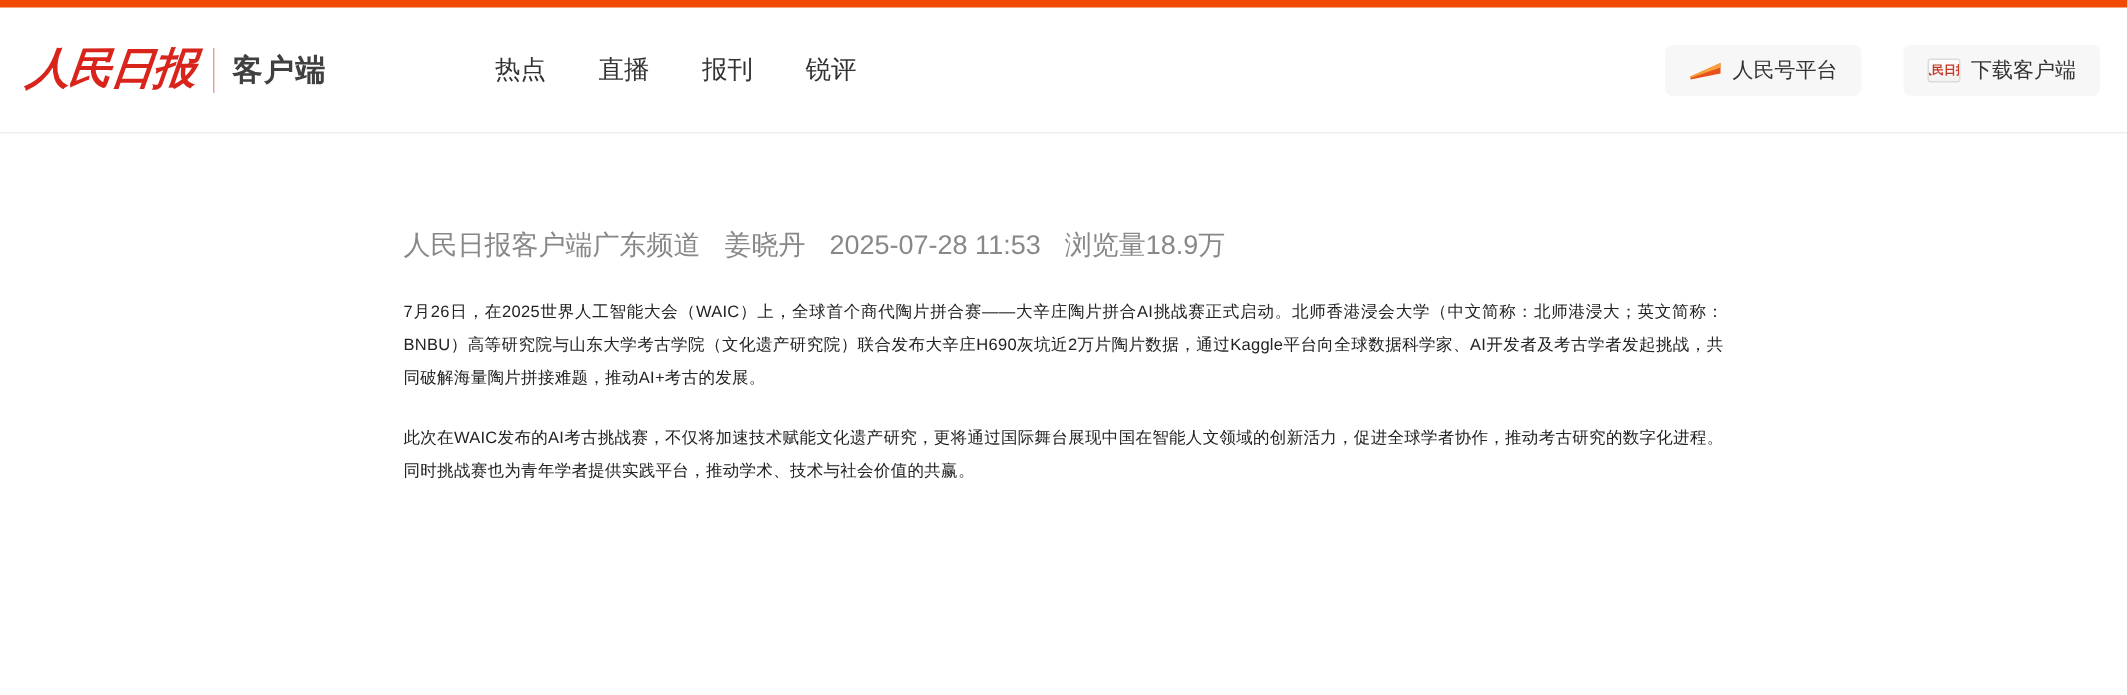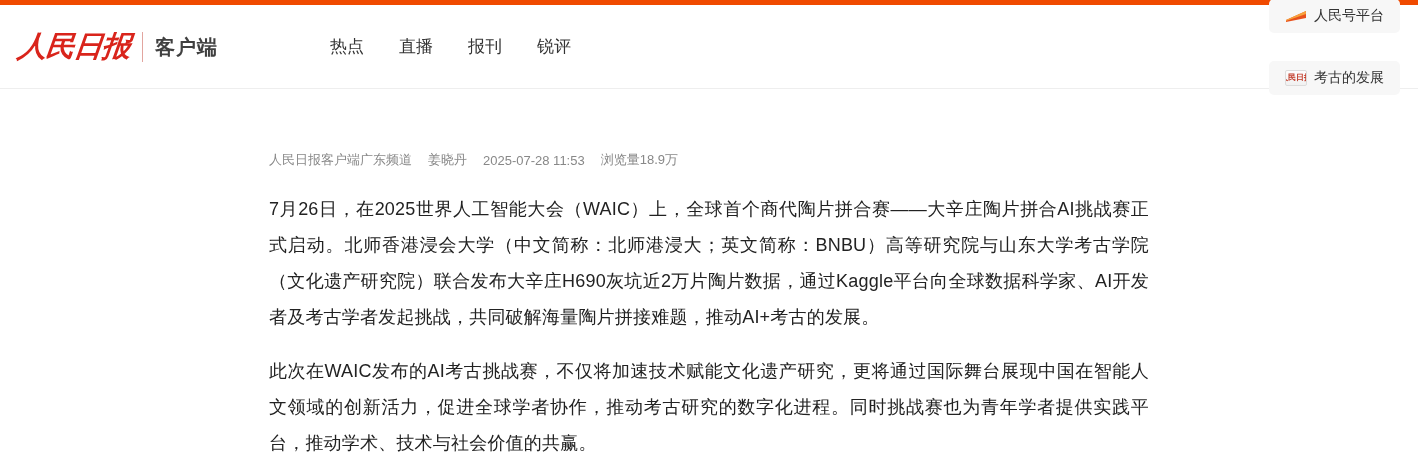--- a/index.html
+++ b/index.html
@@ -71,21 +71,20 @@
     font-size: 17px;
     color: #333333;
     cursor: pointer;
     white-space: nowrap;
   }
   .header-right {
     margin-left: auto;
     display: flex;
     align-items: center;
     gap: 28px;
-    flex-direction: column;
   }
   .pill {
     display: flex;
     align-items: center;
     gap: 7px;
     background: #f7f7f7;
     border-radius: 5px;
     height: 34px;
     padding: 0 16px;
     font-size: 14px;
@@ -123,33 +122,33 @@
   .article-title {
     font-size: 31px;
     font-weight: bold;
     color: #1a1a1a;
     line-height: 1.3;
     margin: 0 0 0 0;
     letter-spacing: 0.3px;
   }
   .meta {
     margin-top: 24px;
-    font-size: 13px;
+    font-size: 18px;
     color: #888888;
     display: flex;
     align-items: center;
     gap: 0;
   }
   .meta span { white-space: nowrap; }
   .meta .gap-lg { display: inline-block; width: 16px; }
   .body-text {
     margin-top: 22px;
   }
   .para {
-    font-size: 18px;
+    font-size: 11px;
     color: #222222;
     line-height: 2.0;
     margin: 0 0 18px 0;
     text-align: justify;
     letter-spacing: 0.2px;
   }
 </style>
 </head>
 <body>
 
@@ -175,21 +174,21 @@
       <span class="glyph flag-icon">
         <svg width="22" height="14" viewBox="0 0 22 14">
           <path d="M1 11 L21 2 L21 9 L1 13 Z" fill="#e8501c"></path>
           <path d="M1 11 L21 2 L21 5 L1 12 Z" fill="#f7a23b"></path>
         </svg>
       </span>
       <span>人民号平台</span>
     </div>
     <div class="pill">
       <span class="app-icon">人民日报</span>
-      <span>考古的发展</span>
+      <span>下载客户端</span>
     </div>
   </div>
 
 </div>
 
 <div class="article">
 
   <div class="meta">
     <span>人民日报客户端广东频道</span>
     <span class="gap-lg"></span>

